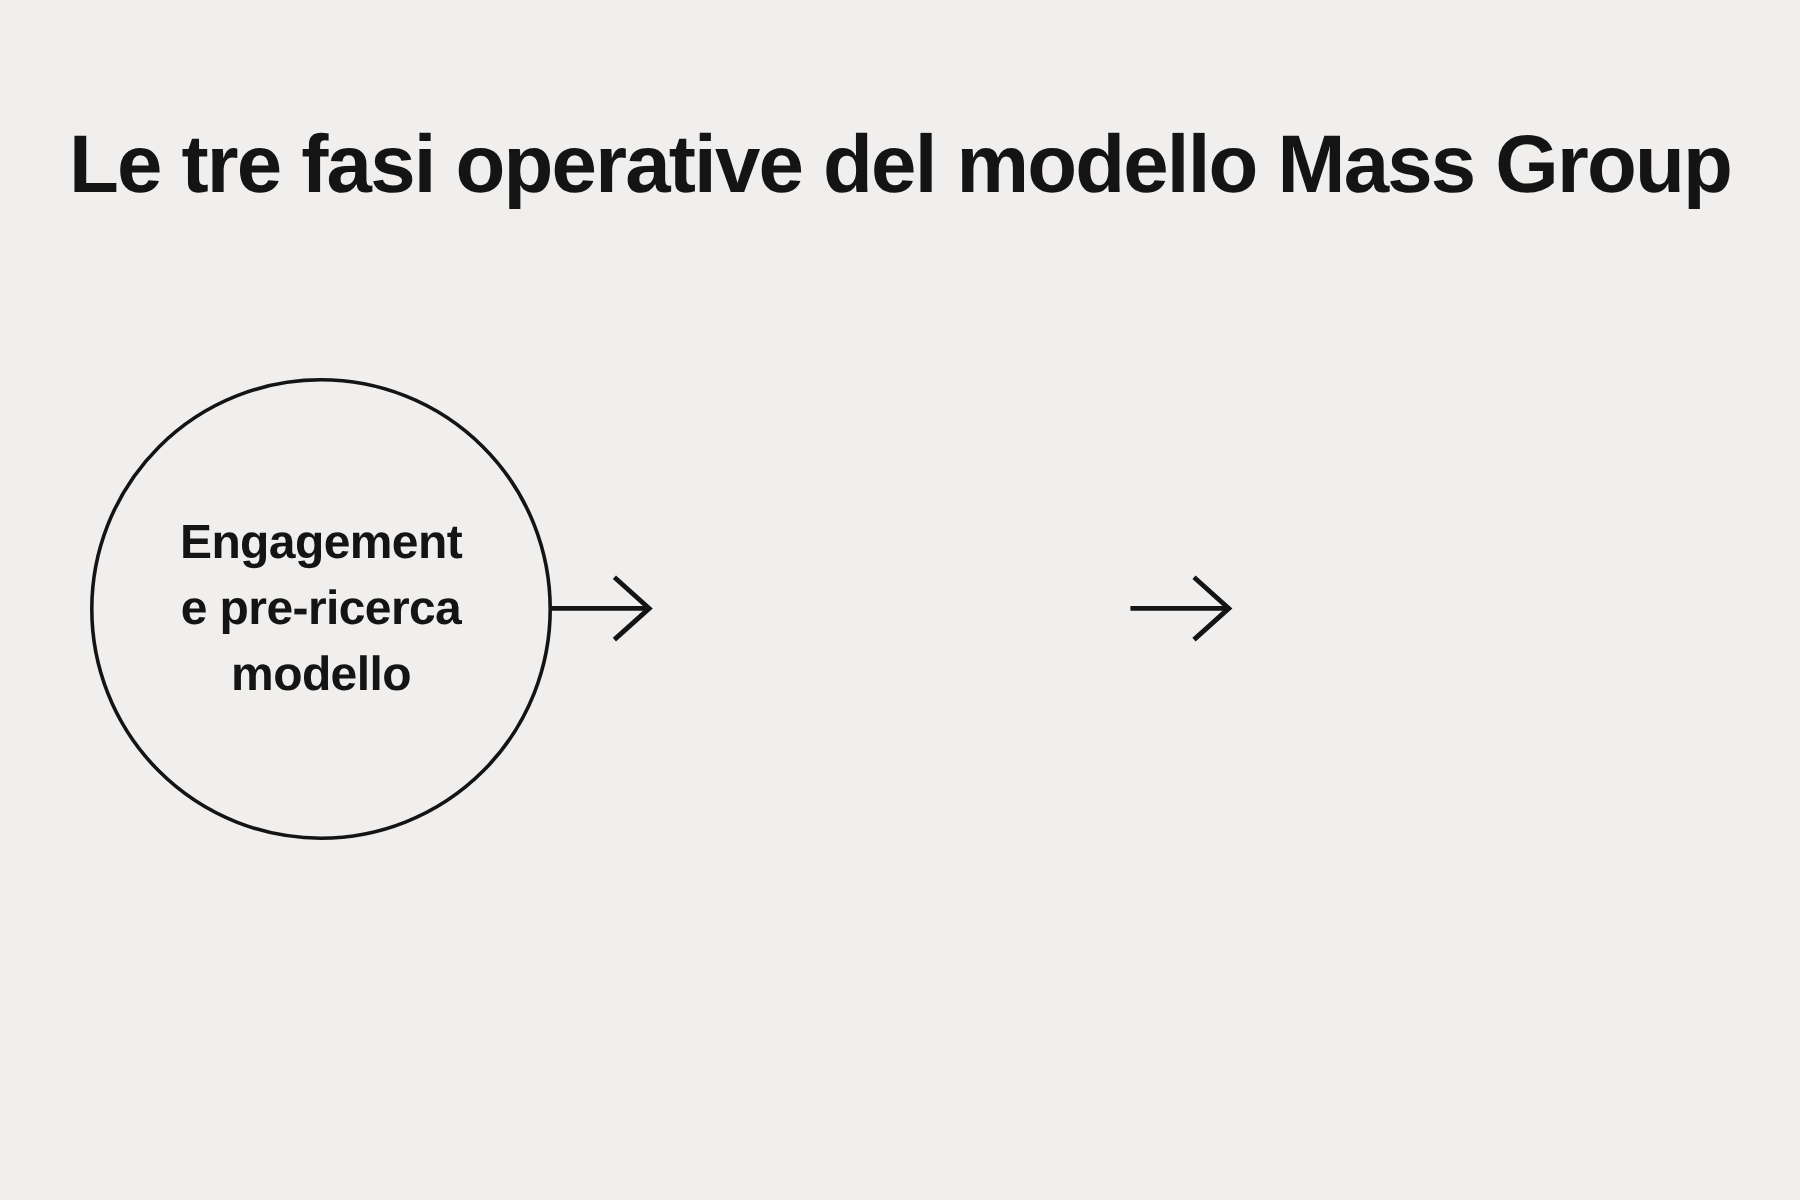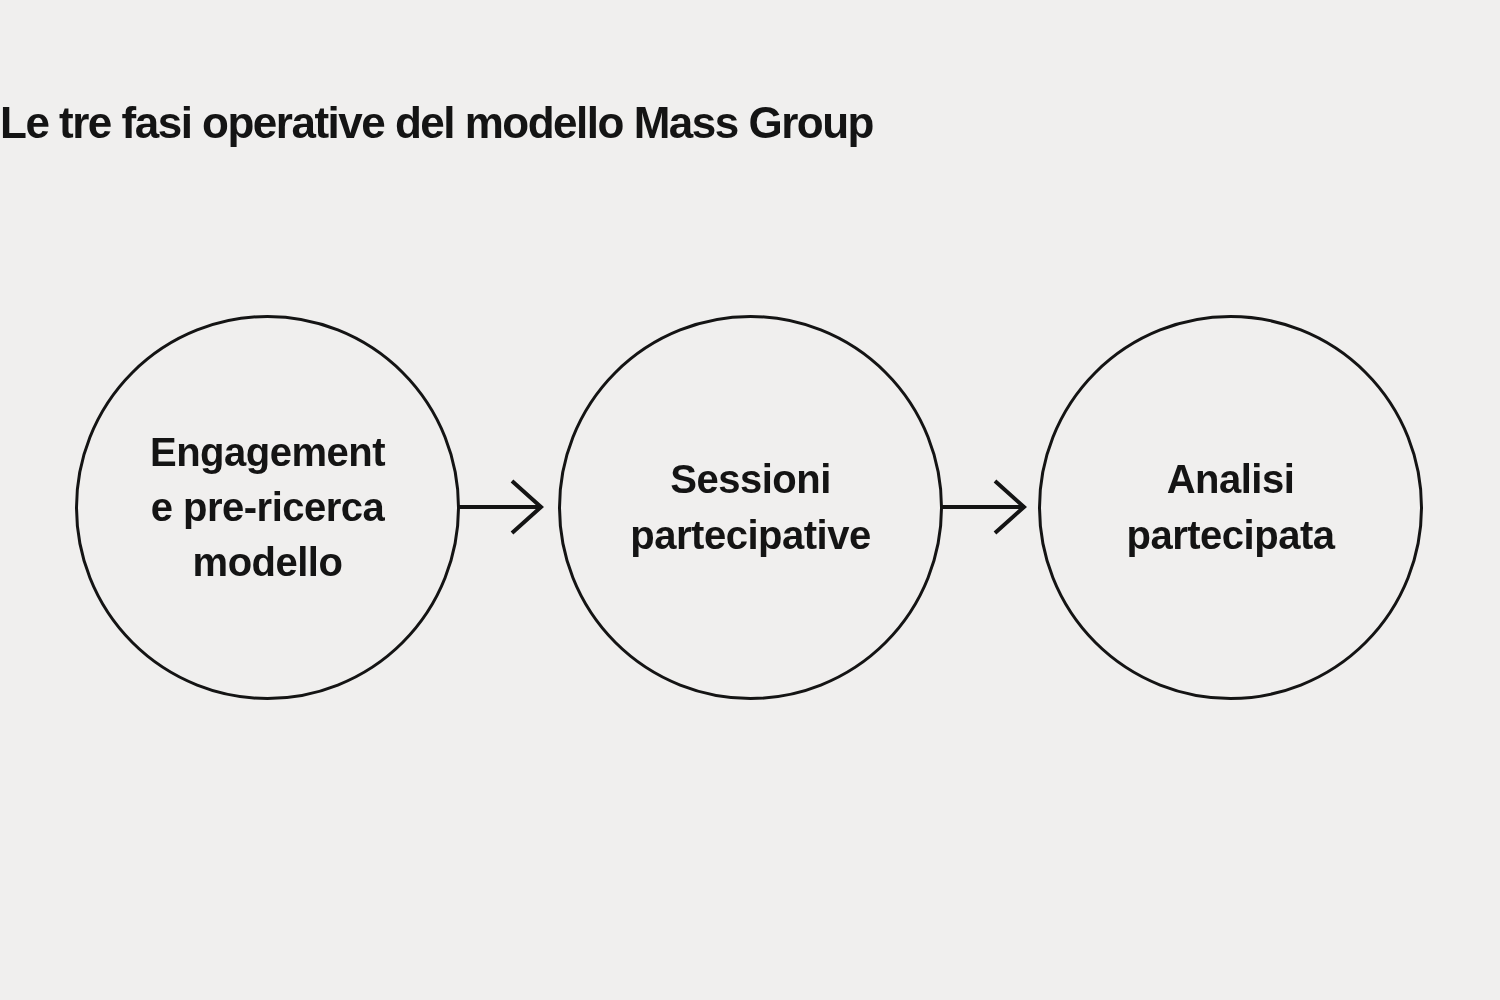--- a/index.html
+++ b/index.html
@@ -11,21 +11,22 @@
   }
   .canvas {
     position: relative;
     width: 1500px; height: 1000px;
     background: #f0efee;
   }
   .title {
     position: absolute;
     top: 98px; left: 0;
     width: 100%;
-    font-size: 44px;
+    text-align: center;
+    font-size: 68px;
     font-weight: 700;
     letter-spacing: -1.5px;
     color: #141414;
   }
   .circle {
     position: absolute;
     top: 315px;
     width: 385px; height: 385px;
     border: 3px solid #141414;
     border-radius: 50%;
@@ -74,30 +75,22 @@
 modello</div>
   </div>
 
   <div class="arrow arrow-1">
     <svg viewBox="0 0 90 64" xmlns="http://www.w3.org/2000/svg">
       <line x1="2" y1="32" x2="84" y2="32"></line>
       <polyline points="55,6 84,32 55,58"></polyline>
     </svg>
   </div>
 
-  <div class="circle circle-2">
-    <div class="circle-label">Sessioni
-partecipative</div>
-  </div>
 
   <div class="arrow arrow-2">
     <svg viewBox="0 0 90 64" xmlns="http://www.w3.org/2000/svg">
       <line x1="2" y1="32" x2="84" y2="32"></line>
       <polyline points="55,6 84,32 55,58"></polyline>
     </svg>
   </div>
 
-  <div class="circle circle-3">
-    <div class="circle-label">Analisi
-partecipata</div>
-  </div>
 
 </div>
 
 </body></html>

